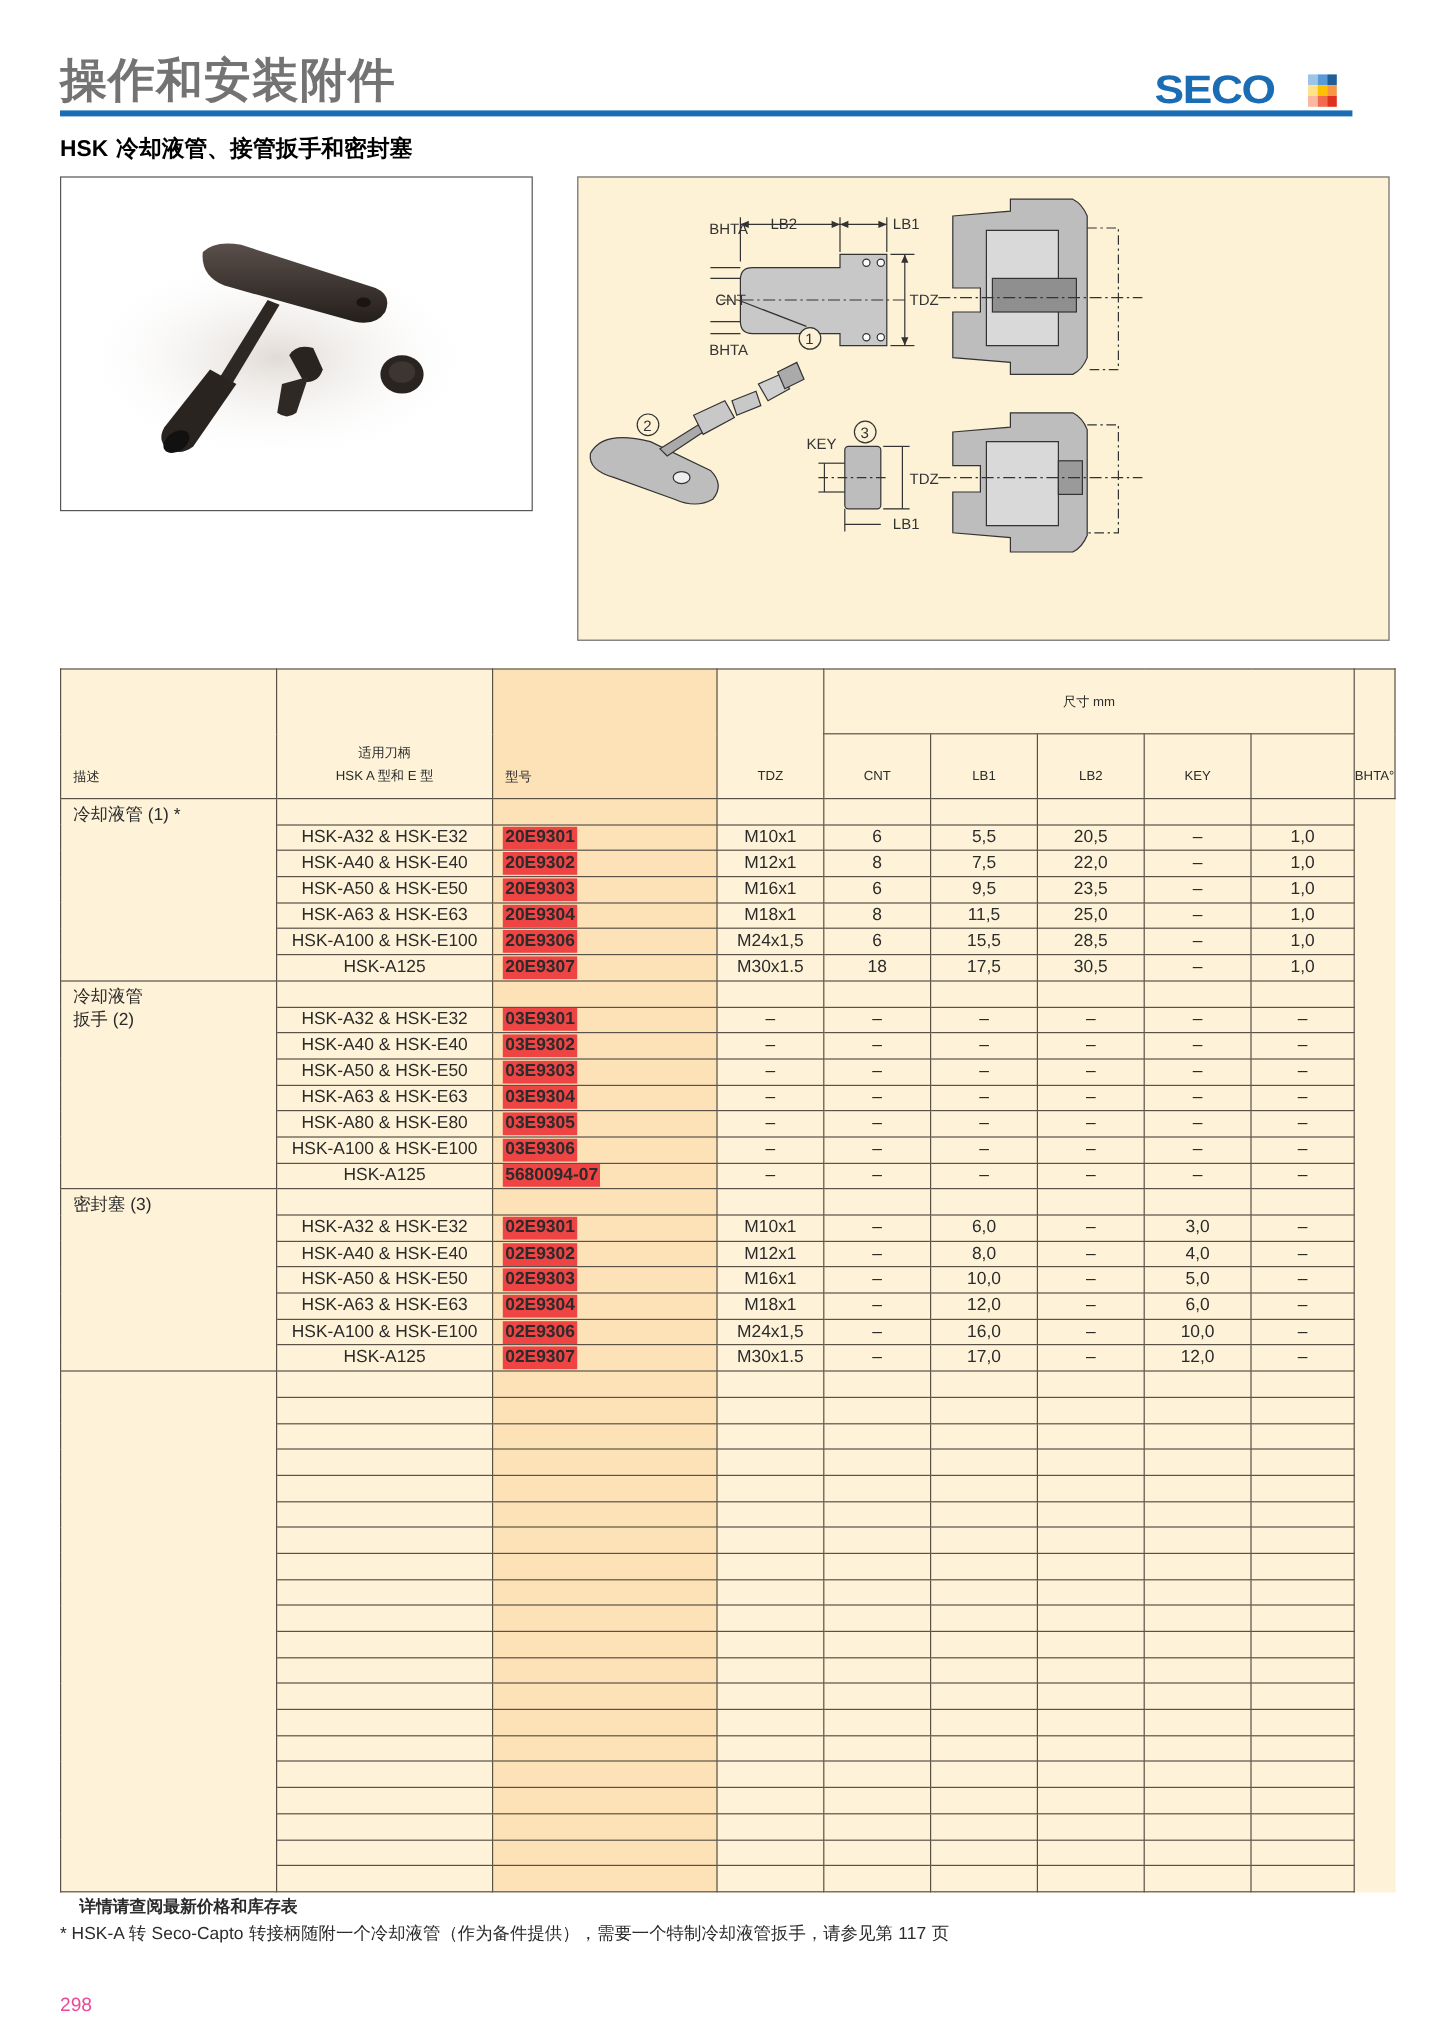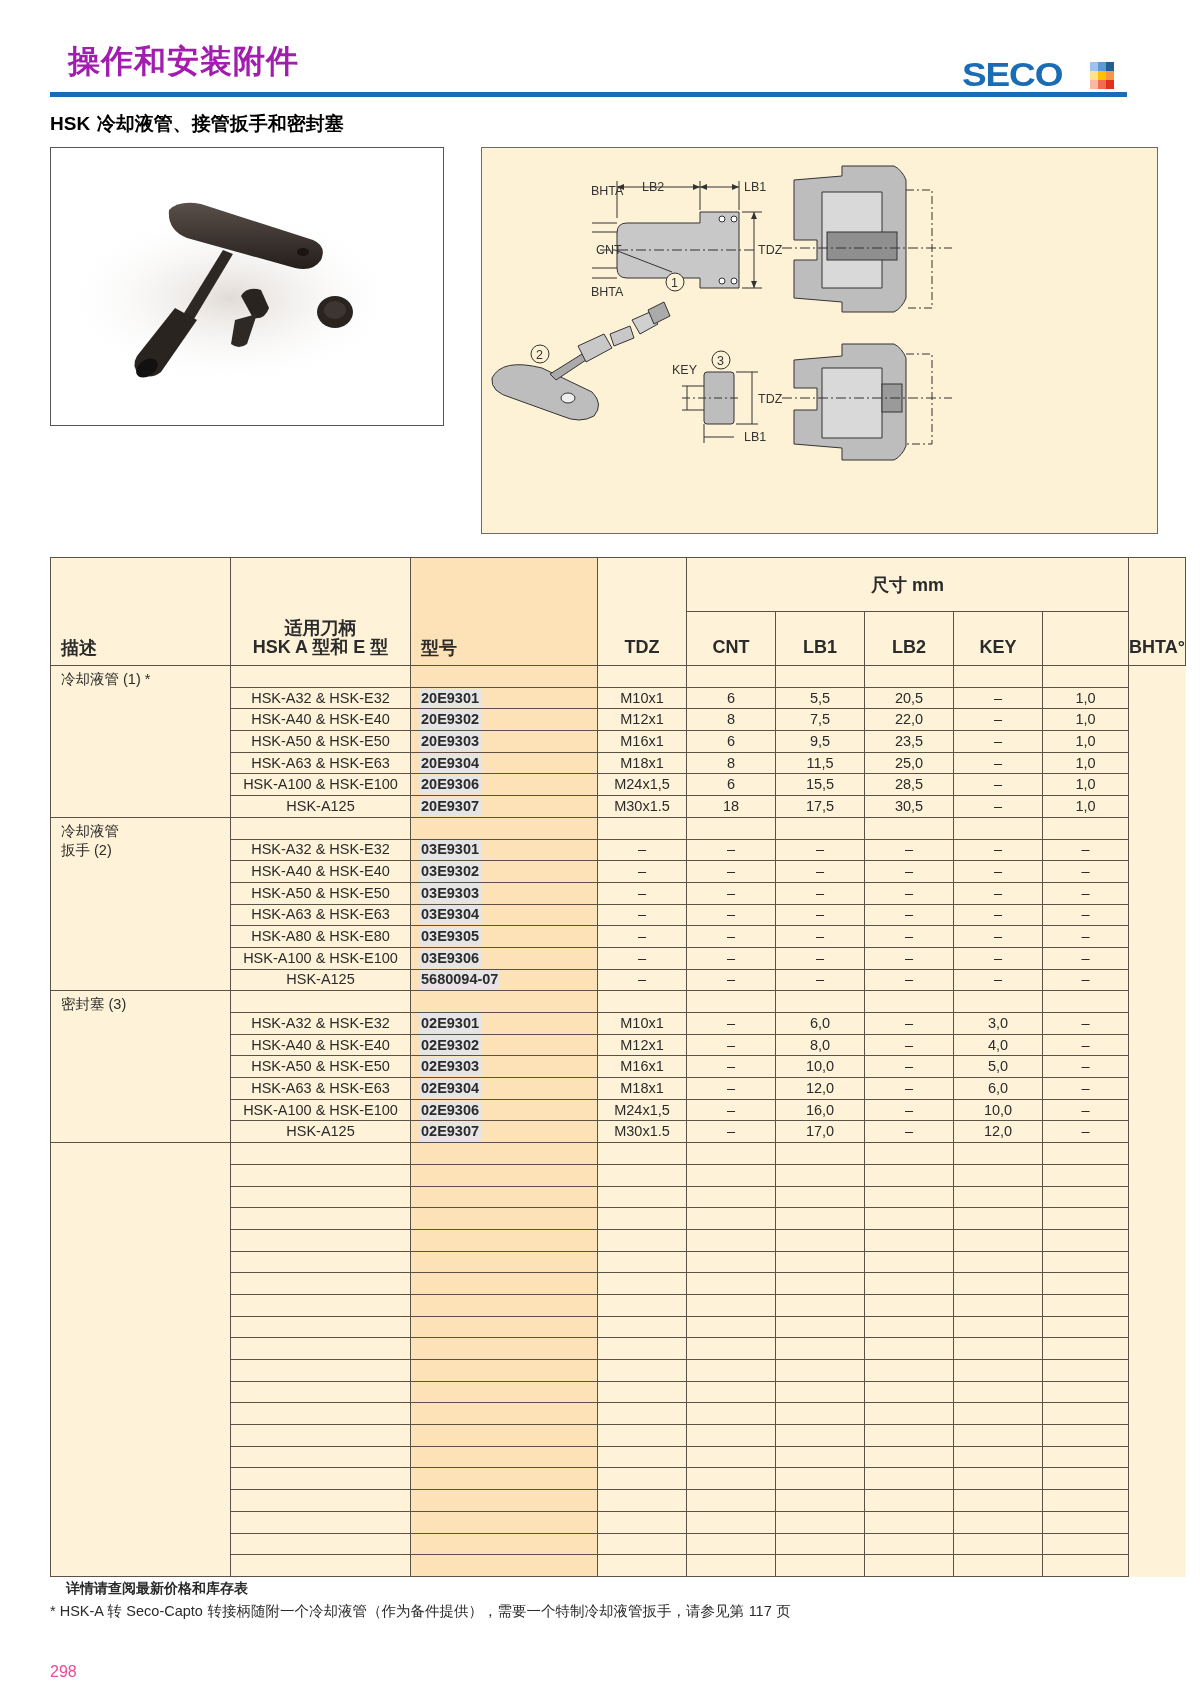--- a/index.html
+++ b/index.html
@@ -1,35 +1,35 @@
 <!DOCTYPE html>
 <html><head>
 <meta charset="utf-8">
 <style>
   * { box-sizing: border-box; margin: 0; padding: 0; }
   body { width: 1200px; height: 1697px; background: #ffffff; position: relative; overflow: hidden;
          font-family: "Liberation Sans", "DejaVu Sans", sans-serif; color: #2a2a2a; }
-  .page-title { position: absolute; left: 68px; top: 40px; font-family: "DejaVu Serif", "Liberation Serif", serif;
-                font-size: 32px; font-weight: bold; color: #a21caf; letter-spacing: 1px; }
+  .page-title { position: absolute; left: 50px; top: 40px; font-family: "DejaVu Serif", "Liberation Serif", serif;
+                font-size: 39px; font-weight: bold; color: #737373; letter-spacing: 1px; }
   .logo { position: absolute; left: 962px; top: 56px; display: flex; align-items: center; }
   .logo-text { font-family: "Liberation Sans", sans-serif; font-weight: bold; font-size: 33px; color: #1a6db5;
                letter-spacing: -1px; transform: scaleX(1.12); transform-origin: left; }
   .logo-squares { margin-left: 38px; display: grid; grid-template-columns: 8px 8px 8px; grid-template-rows: 9px 9px 9px; gap: 0; }
   .blue-rule { position: absolute; left: 50px; top: 92px; width: 1077px; height: 5px; background: #1a6db5; }
   .section-title { position: absolute; left: 50px; top: 111px; font-size: 19px; font-weight: bold; color: #000000; }
   .section-title .cn { font-family: "DejaVu Serif", serif; }
   .photo-box { position: absolute; left: 50px; top: 147px; width: 394px; height: 279px; border: 1.5px solid #555; background: #fff; }
   .diagram-box { position: absolute; left: 481px; top: 147px; width: 677px; height: 387px; border: 1.5px solid #6b6b6b; background: #fdf2d6; }
   table.spec { position: absolute; left: 50px; top: 557px; border-collapse: collapse; table-layout: fixed; background: #fef3d8; }
   table.spec td, table.spec th { border: 1.5px solid #5a5247; font-size: 14.5px; padding: 0; height: 21.7px; line-height: 19px;
         font-weight: normal; color: #2b2b2b; }
-  table.spec th { vertical-align: bottom; font-weight: bold; padding-bottom: 8px; font-size: 18px; }
+  table.spec th { vertical-align: bottom; font-weight: normal; padding-bottom: 8px; font-size: 11px; }
   .cn { font-family: "DejaVu Serif", "Liberation Serif", serif; }
   td.code-col, th.code-col { background: #fde2b8; }
-  .code { display: inline-block; background: #e5e5e5; font-weight: bold; padding: 0 2px; margin-left: 8px; line-height: 19px; }
+  .code { display: inline-block; background: #ef4444; font-weight: bold; padding: 0 2px; margin-left: 8px; line-height: 19px; }
   .c { text-align: center; }
   .l { text-align: left; padding-left: 10px !important; }
   td.desc { vertical-align: top; padding: 4px 10px !important; font-weight: bold; line-height: 22px; border-bottom: 1.5px solid #5a5247; }
   tr.spacer td:not(.desc) { border-top: 1.5px solid #5a5247; }
   .footnote1 { position: absolute; left: 66px; top: 1580px; font-size: 14px; font-weight: bold; font-family: "DejaVu Serif", serif; color: #2b2b2b; }
   .footnote2 { position: absolute; left: 50px; top: 1602px; font-size: 14.5px; color: #2b2b2b; }
   .page-number { position: absolute; left: 50px; top: 1663px; font-size: 16px; color: #ec4899; }
   .dlabel { font-family: "Liberation Sans", sans-serif; font-size: 12.5px; fill: #333; }
 </style>
 </head>

